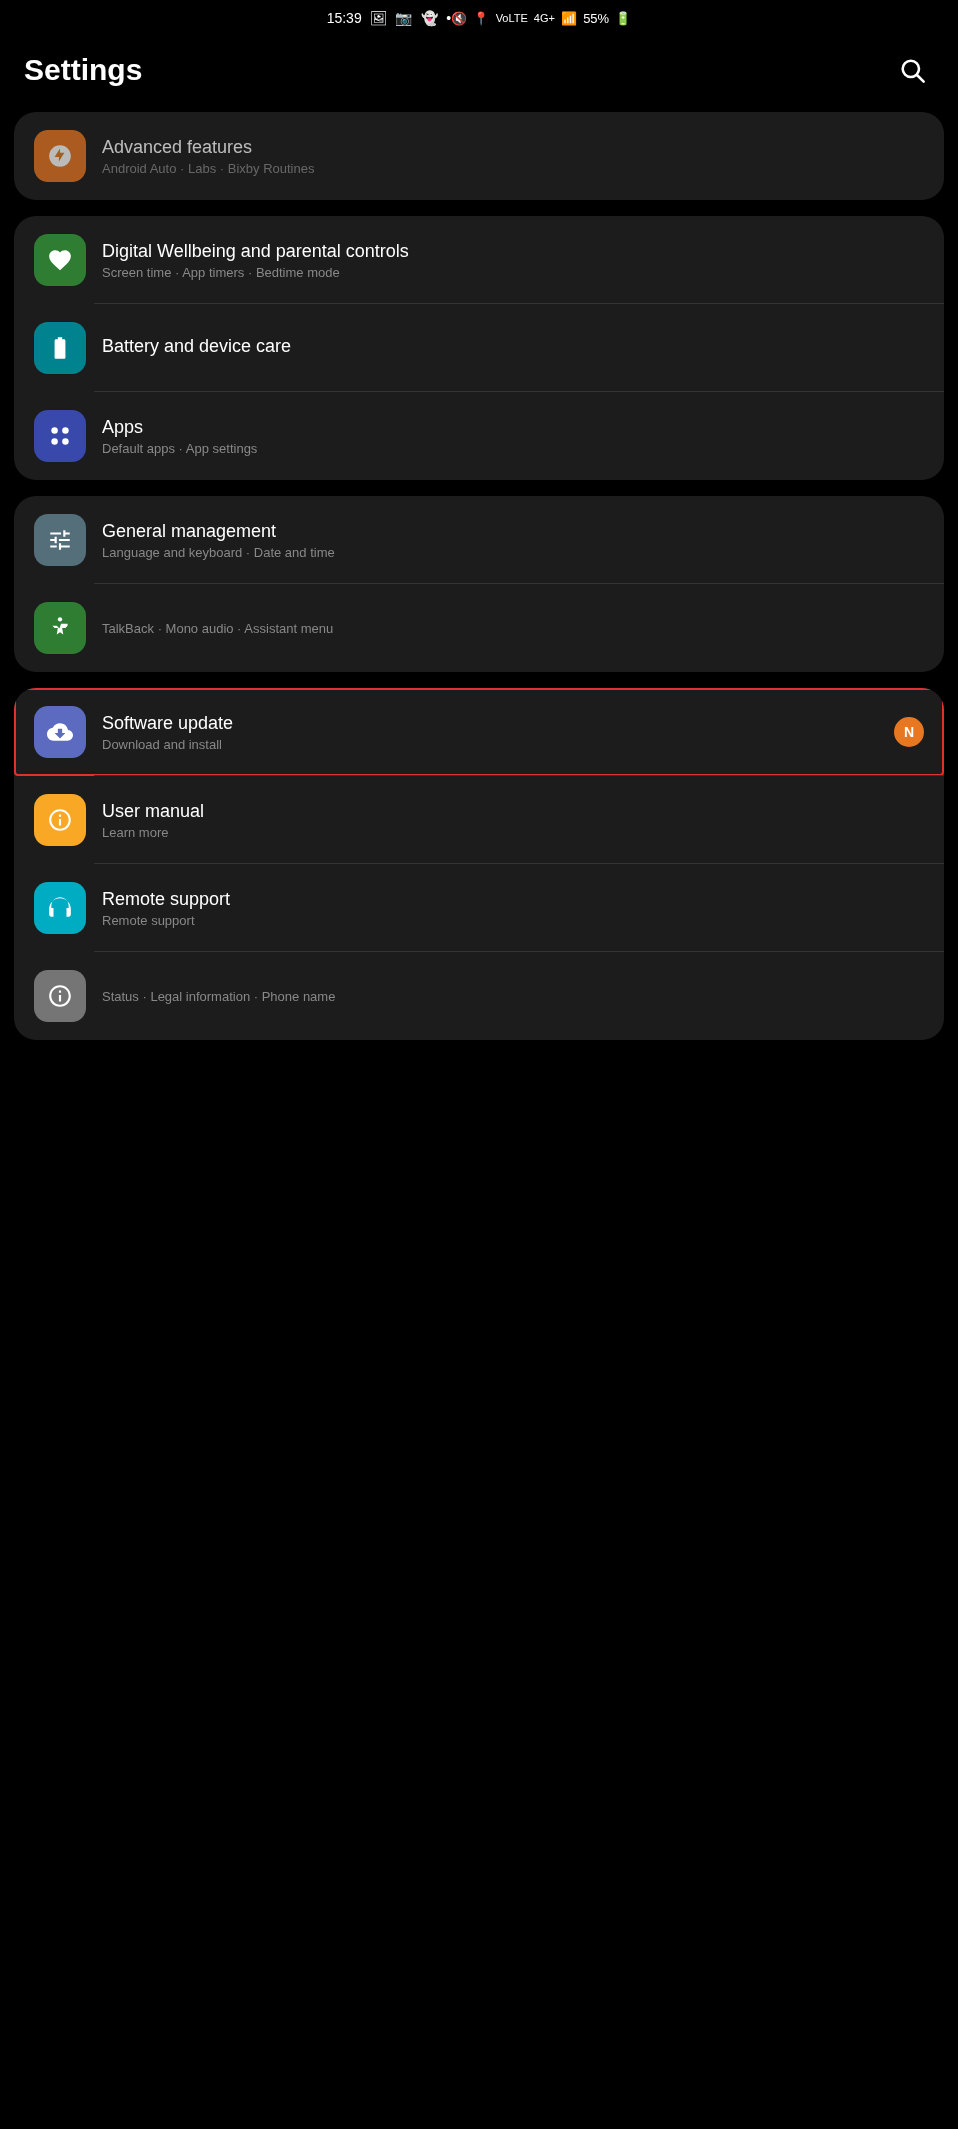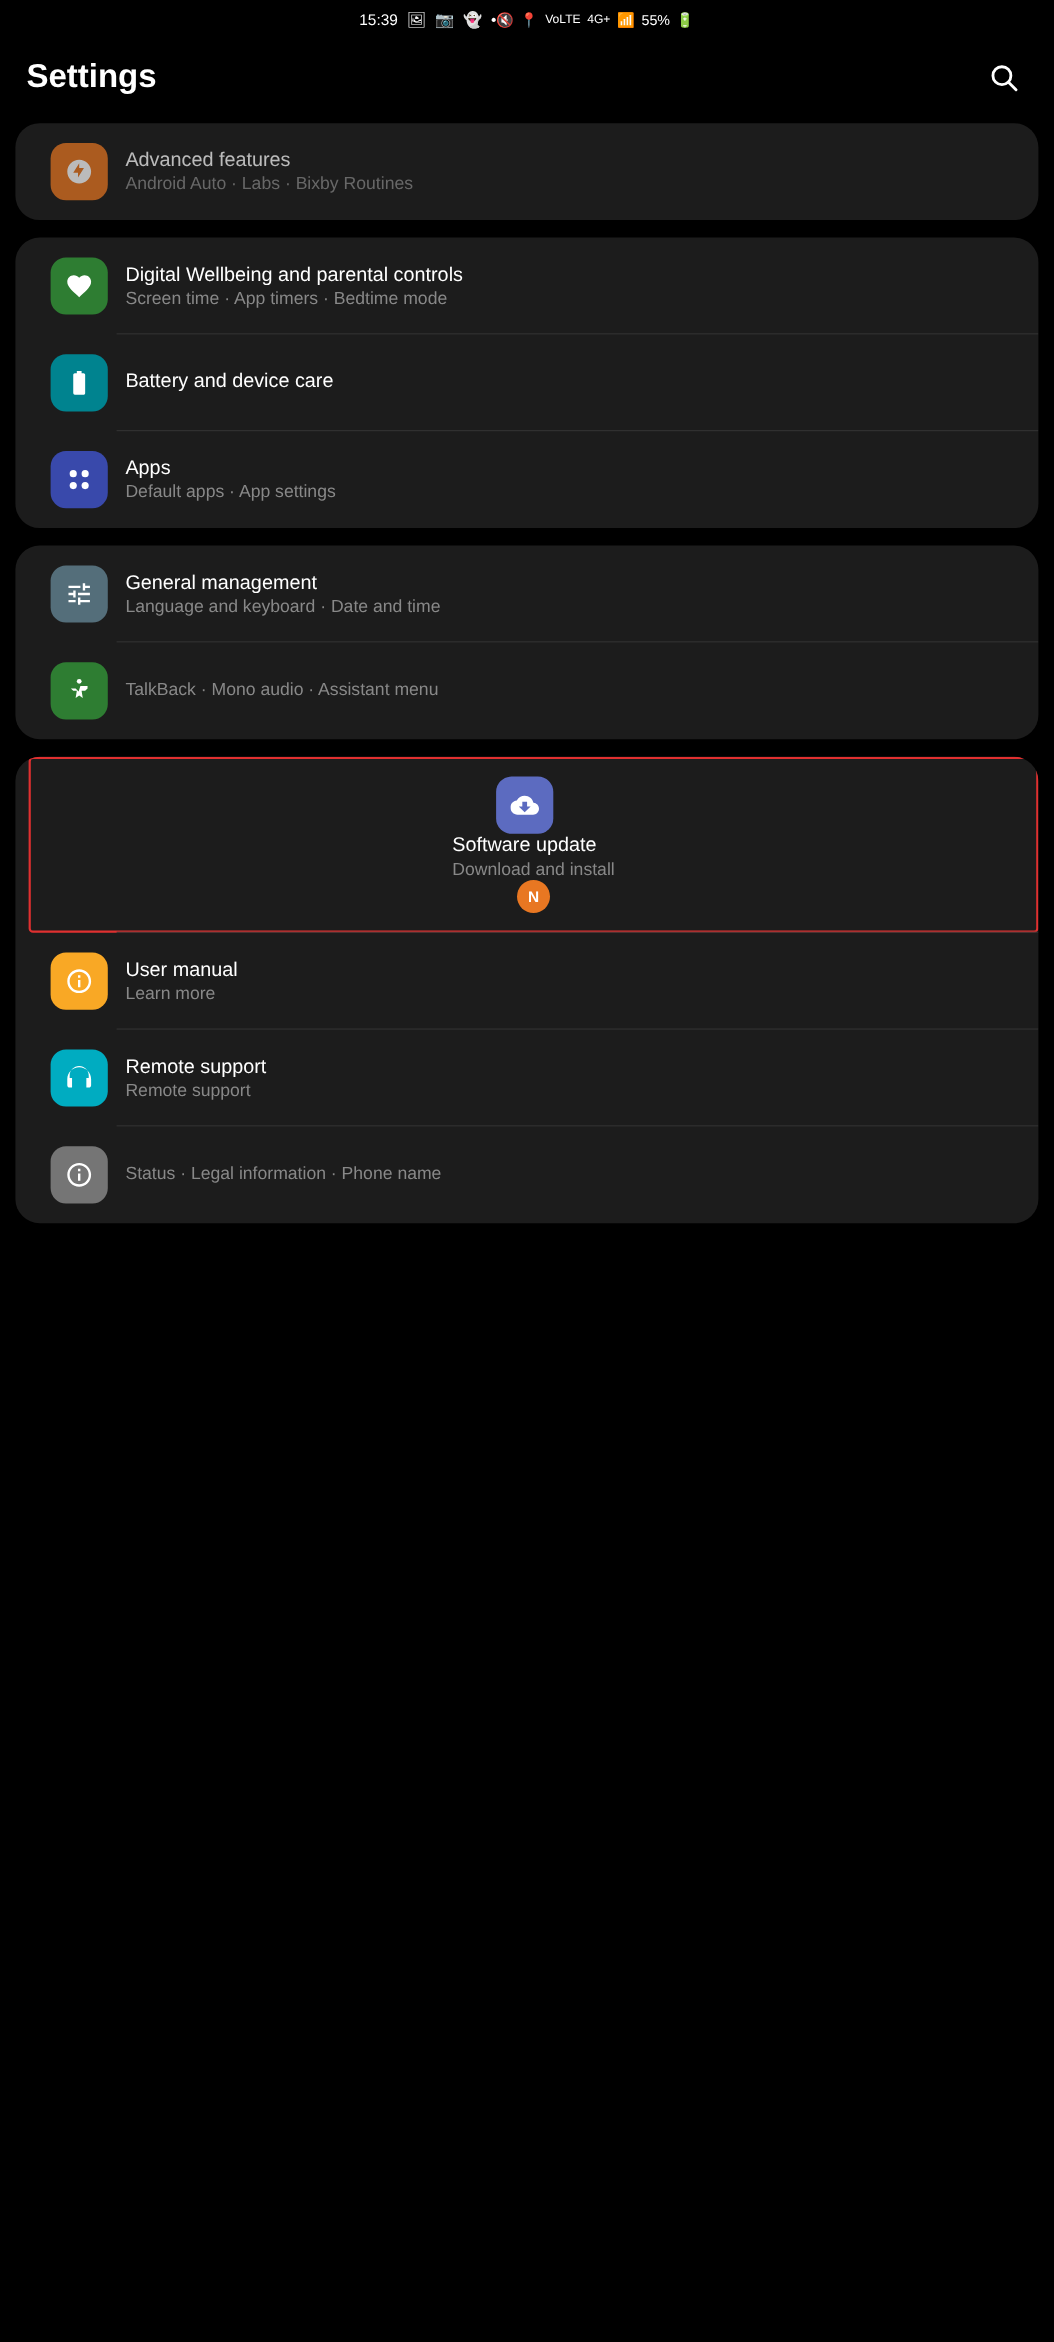--- a/index.html
+++ b/index.html
@@ -46,21 +46,20 @@
       justify-content: center;
       cursor: pointer;
     }
 
     
     .settings-group {
       background: #1c1c1c;
       border-radius: 22px;
       margin: 0 14px 16px 14px;
       overflow: hidden;
-      padding-left: 12px;
     }
 
     .settings-item {
       display: flex;
       align-items: center;
       padding: 18px 20px;
       cursor: pointer;
       position: relative;
     }
     .settings-item:not(:last-child)::after {
@@ -88,21 +87,21 @@
     .item-text {
       flex: 1;
     }
     .item-title {
       font-size: 18px;
       font-weight: 400;
       color: #fff;
       margin-bottom: 3px;
     }
     .item-subtitle {
-      font-size: 16px;
+      font-size: 13px;
       color: #888;
     }
 
     
     .badge-n {
       width: 30px;
       height: 30px;
       border-radius: 50%;
       background: #e87722;
       display: flex;
@@ -112,21 +111,20 @@
       font-weight: 700;
       color: #fff;
       flex-shrink: 0;
     }
 
     
     .highlight-box {
       outline: 2.5px solid #e03030;
       outline-offset: -2px;
       border-radius: 4px;
-      flex-direction: column;
     }
 
     
     .icon-advanced { background: #e87722; }
     .icon-wellbeing { background: #2e7d32; }
     .icon-battery { background: #00838f; }
     .icon-apps { background: #3949ab; }
     .icon-general { background: #546e7a; }
     .icon-accessibility { background: #2e7d32; }
     .icon-software { background: #5c6bc0; }

